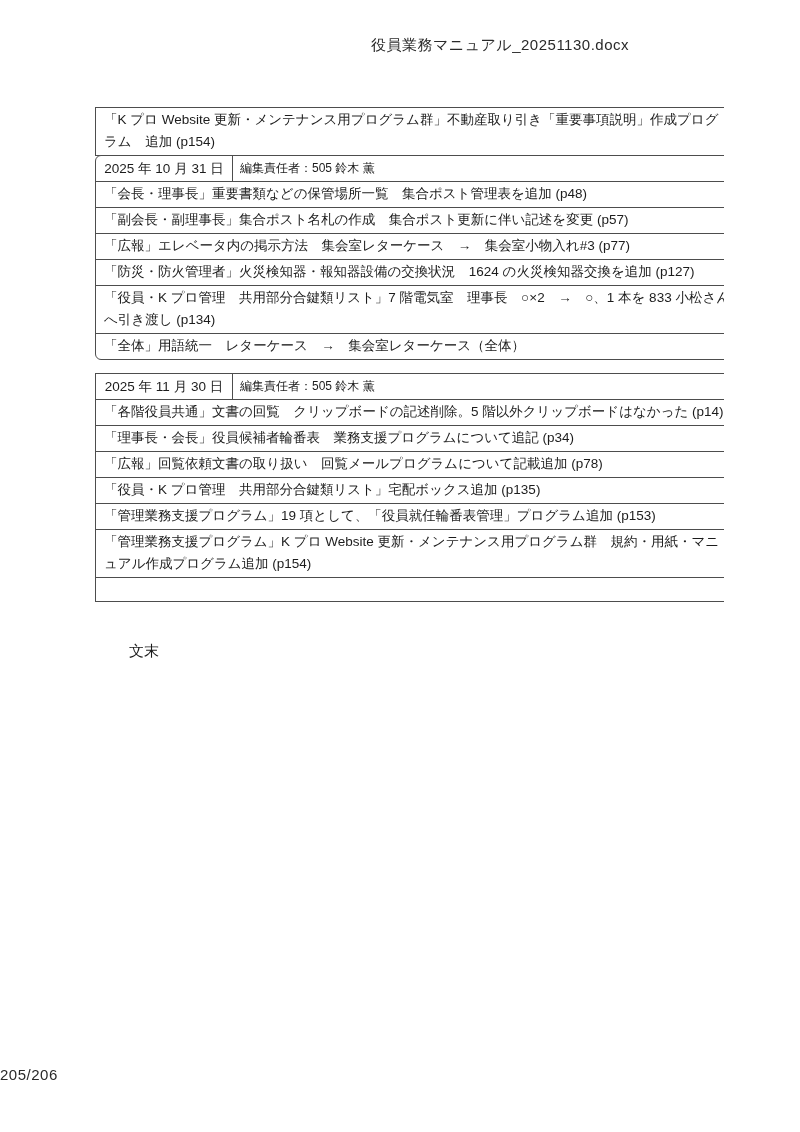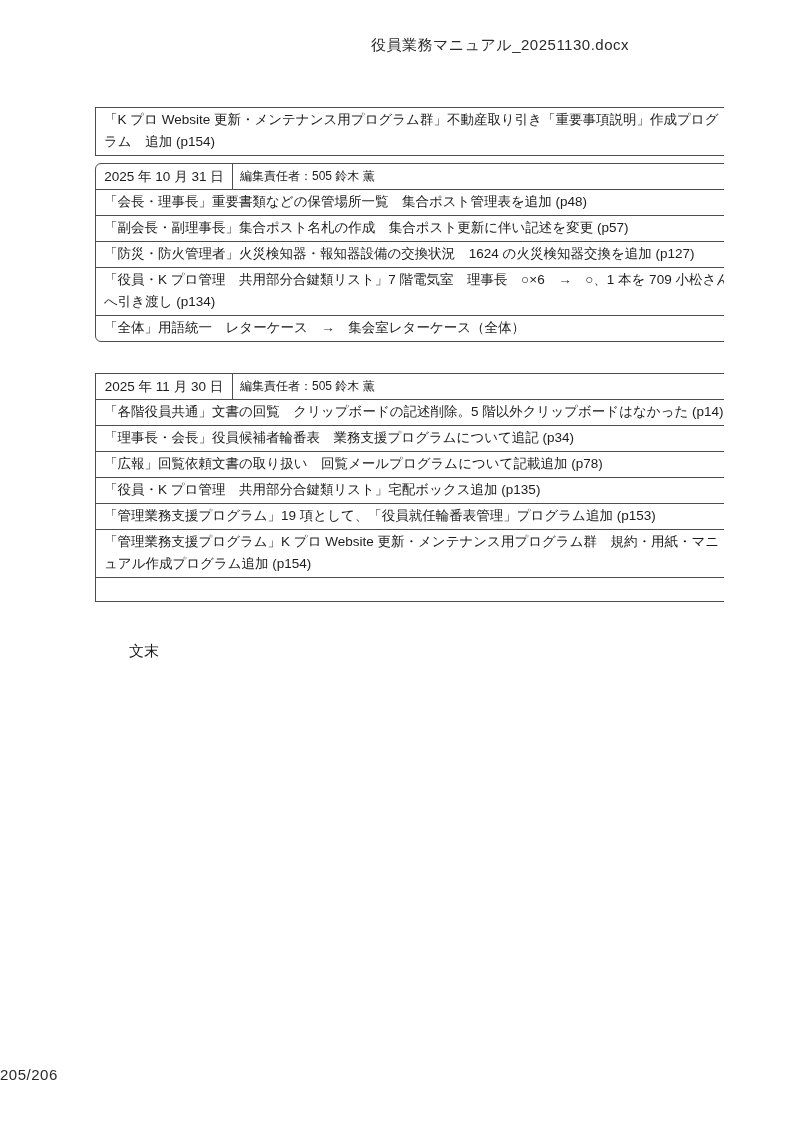--- a/index.html
+++ b/index.html
@@ -62,21 +62,21 @@
   }
   .editor-cell {
     flex: 1;
     text-align: left;
     padding: 2px 7px;
     font-size: 12px;
     line-height: 21px;
     white-space: nowrap;
   }
   .intro-table { top: 107px; }
-  .section-1 { top: 163px; border-radius: 6px; }
+  .section-1 { top: 155px; border-radius: 6px; }
   .section-2 { top: 373px; }
   .doc-end {
     position: absolute;
     left: 97px;
     top: 642px;
     font-size: 15px;
     color: #1a1a1a;
     margin-left: 32px;
   }
   .page-number {
@@ -101,22 +101,23 @@
     <div class="t-row">「K プロ Website 更新・メンテナンス用プログラム群」不動産取り引き「重要事項説明」作成プログラム　追加 (p154)</div>
   </div>
 
   <div class="rev-table section-1">
     <div class="t-row date-row">
       <div class="date-cell">2025 年 10 月 31 日</div>
       <div class="editor-cell">編集責任者：505 鈴木 薫</div>
     </div>
     <div class="t-row">「会長・理事長」重要書類などの保管場所一覧　集合ポスト管理表を追加 (p48)</div>
     <div class="t-row">「副会長・副理事長」集合ポスト名札の作成　集合ポスト更新に伴い記述を変更 (p57)</div>
+    <div class="t-row">「広報」エレベータ内の掲示方法　集会室レターケース　→　集会室小物入れ#3 (p77)</div>
     <div class="t-row">「防災・防火管理者」火災検知器・報知器設備の交換状況　1624 の火災検知器交換を追加 (p127)</div>
-    <div class="t-row">「役員・K プロ管理　共用部分合鍵類リスト」7 階電気室　理事長　○×6　→　○、1 本を 709 小松さんへ引き渡し (p134)</div>
+    <div class="t-row">「役員・K プロ管理　共用部分合鍵類リスト」7 階電気室　理事長　○×2　→　○、1 本を 833 小松さんへ引き渡し (p134)</div>
     <div class="t-row">「全体」用語統一　レターケース　→　集会室レターケース（全体）</div>
   </div>
 
   <div class="rev-table section-2">
     <div class="t-row date-row">
       <div class="date-cell">2025 年 11 月 30 日</div>
       <div class="editor-cell">編集責任者：505 鈴木 薫</div>
     </div>
     <div class="t-row">「各階役員共通」文書の回覧　クリップボードの記述削除。5 階以外クリップボードはなかった (p14)</div>
     <div class="t-row">「理事長・会長」役員候補者輪番表　業務支援プログラムについて追記 (p34)</div>

